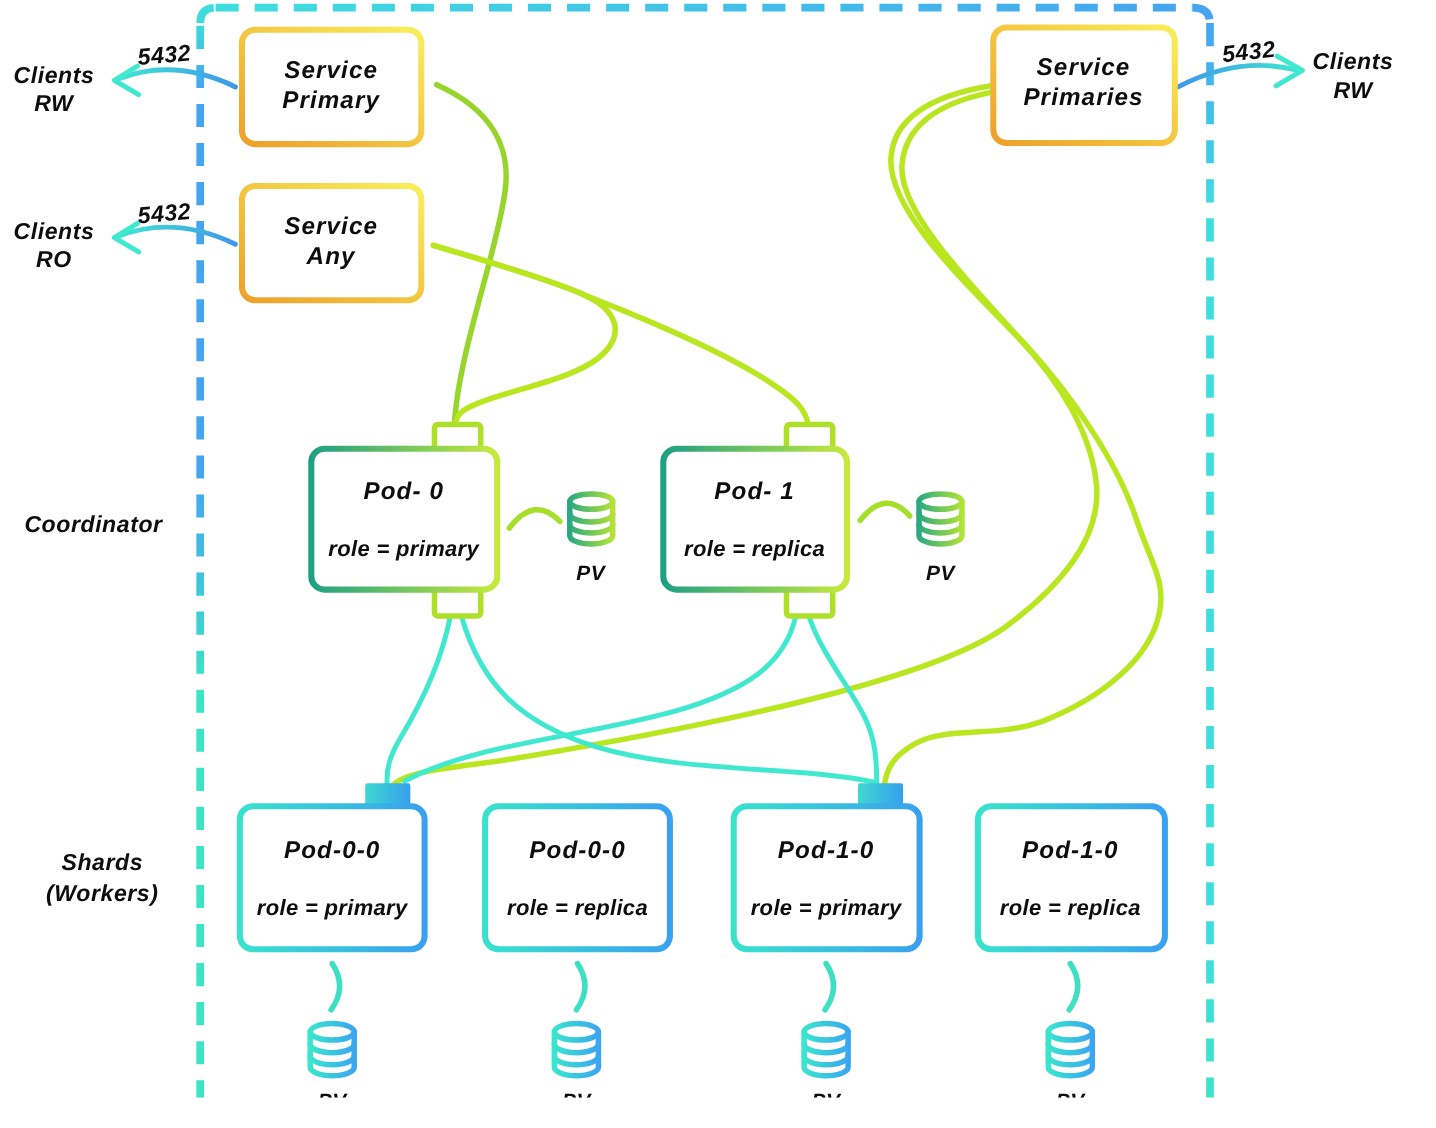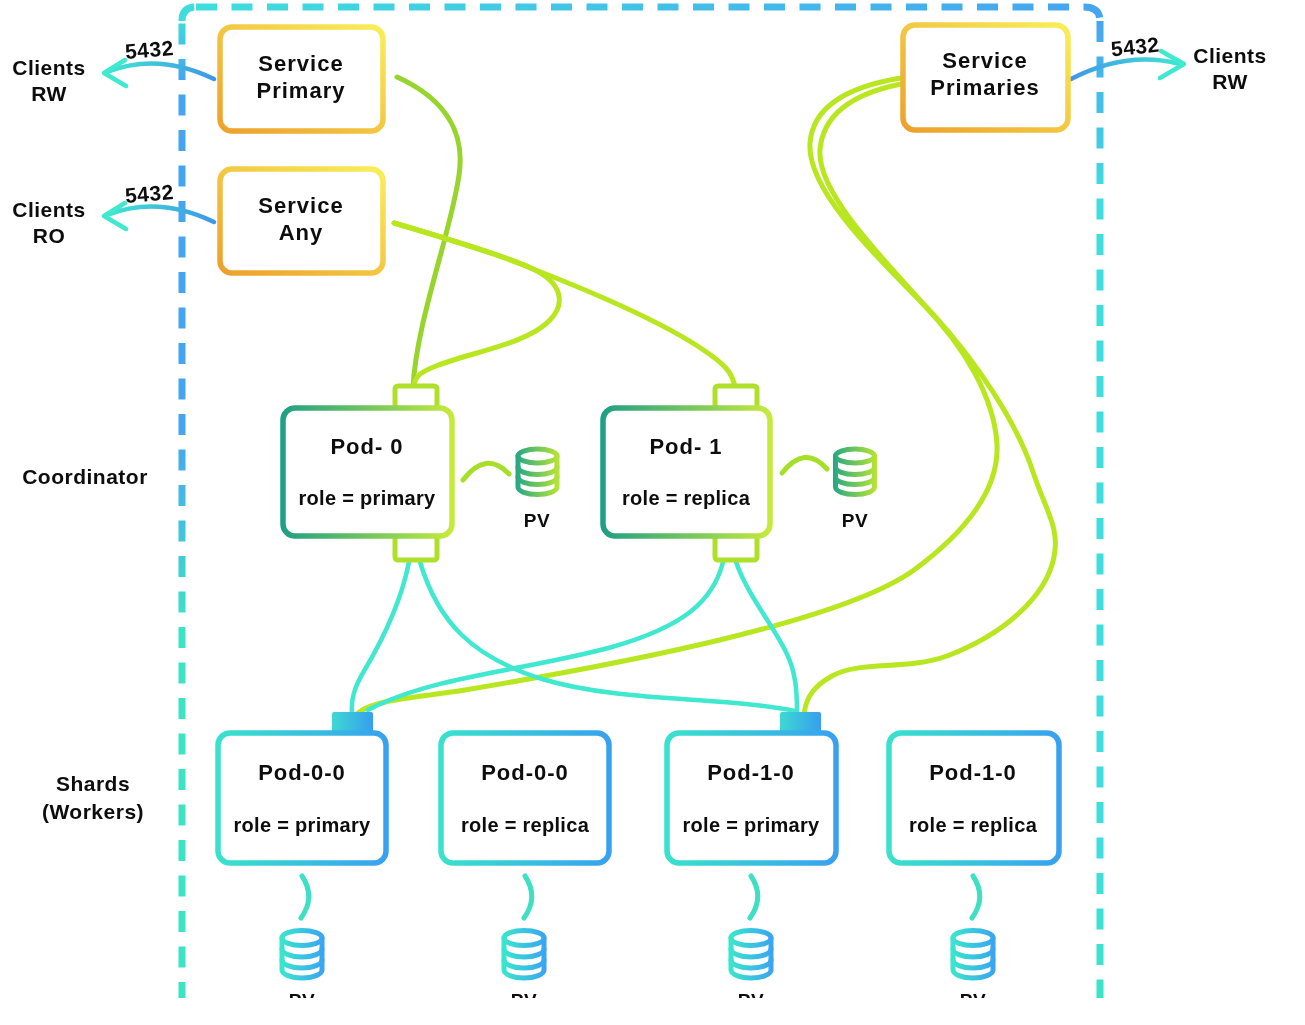--- a/index.html
+++ b/index.html
@@ -1,16 +1,16 @@
 <!DOCTYPE html>
 <html><head>
 <meta charset="utf-8">
 <style>
   html,body{margin:0;padding:0;background:#ffffff;}
-  .canvas{width:1305px;height:998px;position:relative;background:#ffffff;overflow:hidden;}
+  .canvas{width:1305px;height:998px;position:relative;background:#ffffff;overflow:hidden;font-style:italic;}
   svg{display:block;}
   text{font-family:"Liberation Sans","DejaVu Sans",sans-serif;font-weight:700;fill:#0d0d0d;}
   .mid{text-anchor:middle;}
   .title{font-size:22px;letter-spacing:1px;}
   .role{font-size:20px;letter-spacing:0.3px;}
   .side{font-size:21px;letter-spacing:0.5px;}
   .port{font-size:21px;letter-spacing:0.5px;}
   .pv{font-size:19px;letter-spacing:0.5px;}
 </style>
 </head>

